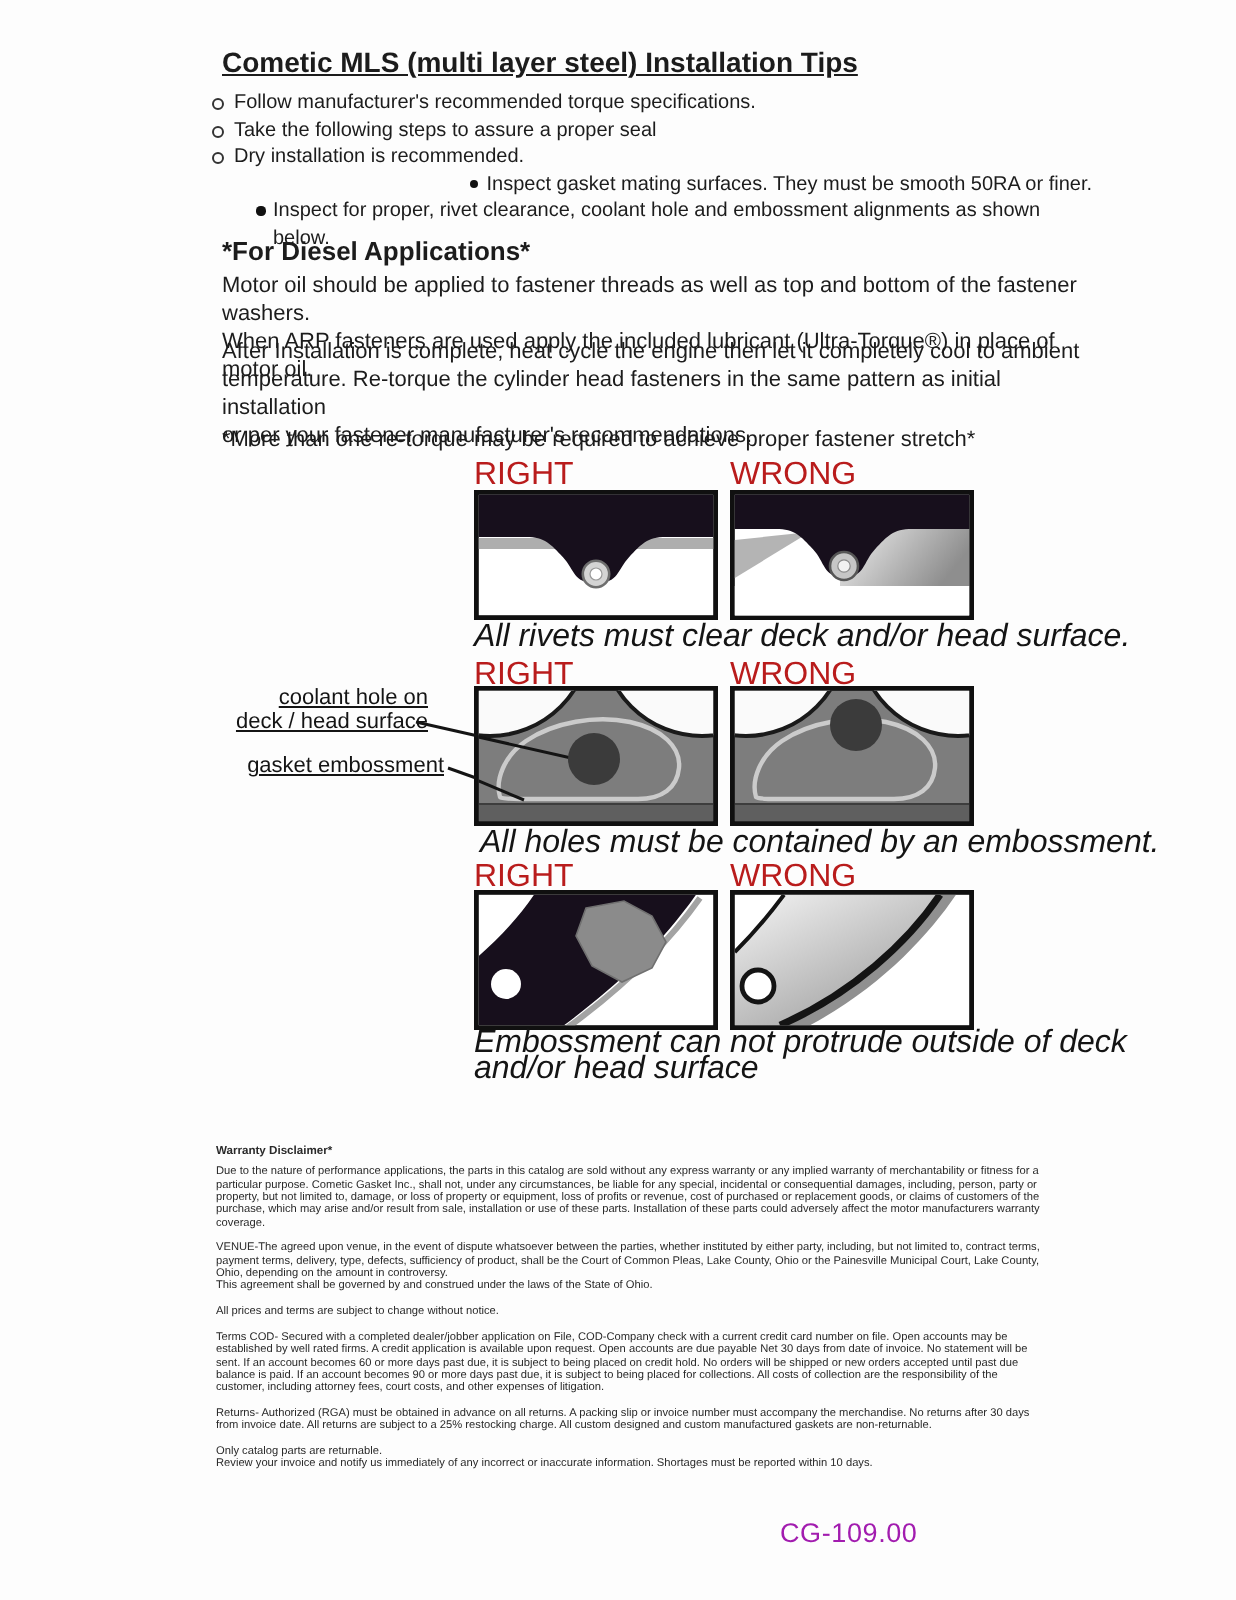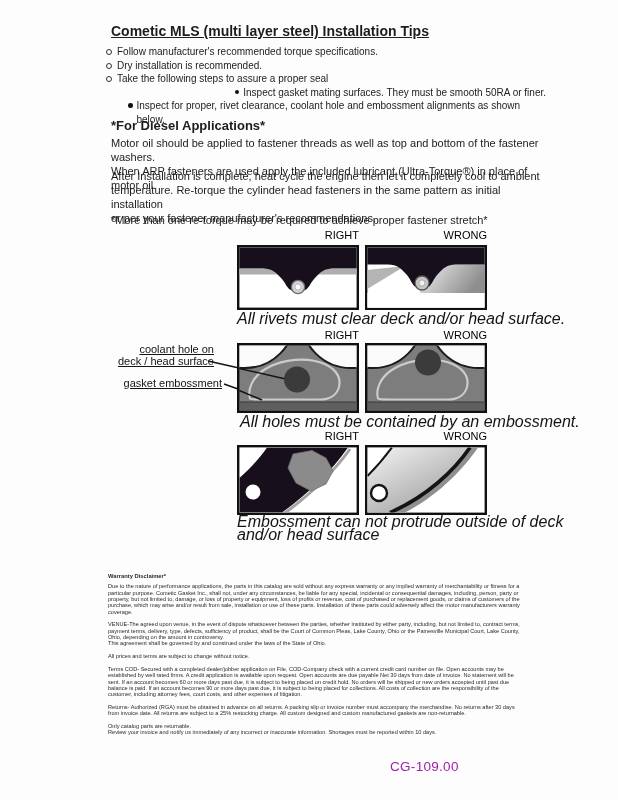--- a/index.html
+++ b/index.html
@@ -12,21 +12,21 @@
     position:absolute;left:111px;top:23px;font-size:14px;font-weight:bold;
     text-decoration:underline;white-space:nowrap;
   }
   .bullets{position:absolute;left:106px;top:45px;font-size:10px;line-height:13.6px;width:440px;}
   .b-row{display:flex;align-items:flex-start;}
   .b-row.sub{margin-left:22px;justify-content:flex-end;}
   .mk-o{flex:0 0 auto;width:4px;height:4px;border:1px solid #333;border-radius:50%;margin:4px 5px 0 0;}
   .mk-dot{flex:0 0 auto;width:4.5px;height:4.5px;background:#111;border-radius:50%;margin:4px 4px 0 0;}
   .diesel-heading{position:absolute;left:111px;top:118px;font-size:13px;font-weight:bold;}
   .para{position:absolute;left:111px;font-size:11px;line-height:14px;white-space:pre-line;width:440px;}
-  .fig-label{position:absolute;width:122px;text-align:right;font-size:11px;color:#000000;}
+  .fig-label{position:absolute;width:122px;text-align:left;font-size:16px;color:#b91c1c;}
   .fig-box{position:absolute;width:122px;}
   .caption{position:absolute;font-size:16px;color:#141414;white-space:pre-line;line-height:12.5px;font-style:italic;}
   .side-label{position:absolute;font-size:11px;line-height:11.5px;text-align:right;color:#141414;white-space:pre-line;text-decoration:underline;}
   .pointer-overlay{position:absolute;pointer-events:none;}
   .disclaimer{position:absolute;left:108px;top:573px;width:414px;font-size:5.6px;line-height:6.35px;color:#2a2a2a;}
   .disclaimer h4{margin:0 0 4px;font-size:5.8px;}
   .disclaimer p{margin:0 0 6.4px;white-space:pre-line;}
   .page-code{position:absolute;left:390px;top:759px;font-size:13.5px;color:#a21caf;letter-spacing:0.3px;}
 </style>
 </head>
@@ -36,25 +36,25 @@
 
   <div class="title">Cometic MLS (multi layer steel) Installation Tips</div>
 
   <div class="bullets">
     <div class="b-row">
       <span class="mk-o"></span>
       <span>Follow manufacturer's recommended torque specifications.</span>
     </div>
     <div class="b-row">
       <span class="mk-o"></span>
-      <span>Dry installation is recommended.</span>
+      <span>Take the following steps to assure a proper seal</span>
     </div>
     <div class="b-row">
       <span class="mk-o"></span>
-      <span>Take the following steps to assure a proper seal</span>
+      <span>Dry installation is recommended.</span>
     </div>
     <div class="b-row sub">
       <span class="mk-dot"></span>
       <span>Inspect gasket mating surfaces.  They must be smooth 50RA or finer.</span>
     </div>
     <div class="b-row sub">
       <span class="mk-dot"></span>
       <span>Inspect for proper, rivet clearance, coolant hole and embossment alignments as shown below.</span>
     </div>
   </div>

